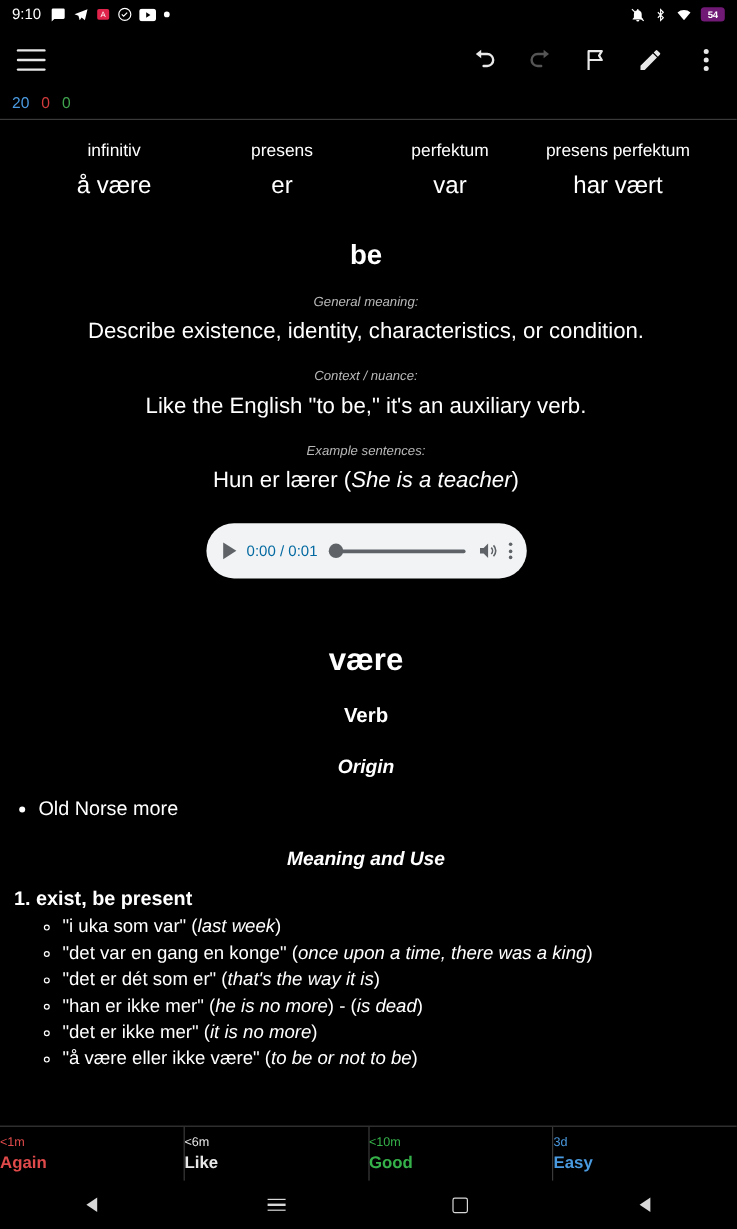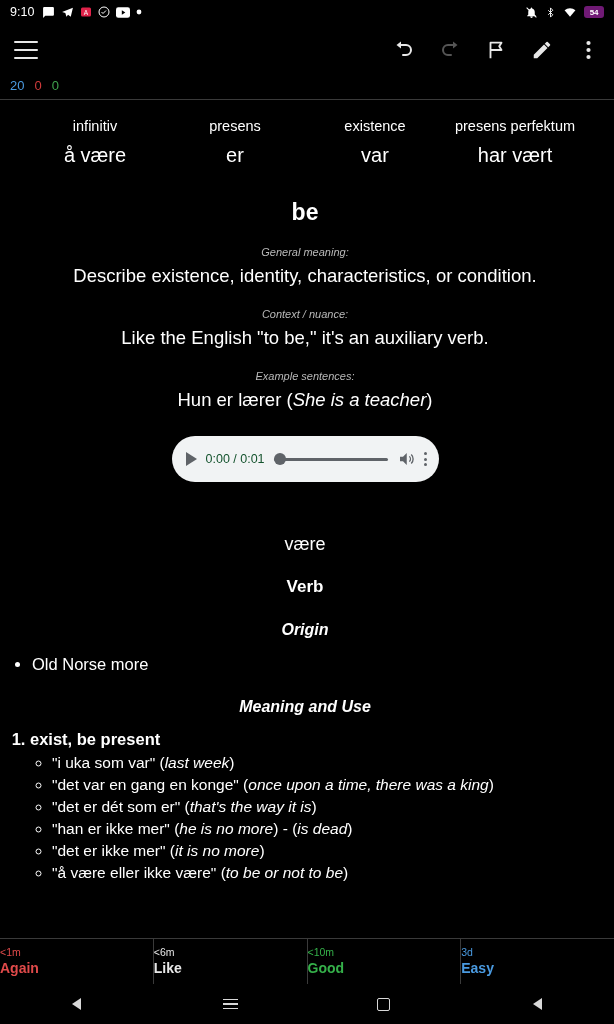--- a/index.html
+++ b/index.html
@@ -77,31 +77,31 @@
   .audio-player {
     width: 267px; height: 46px; border-radius: 23px;
     background: #f1f3f4; color: #202124;
     display: flex; align-items: center; padding: 0 12px; gap: 9px;
   }
   .play-tri {
     width: 0; height: 0; border-left: 11px solid #5f6368;
     border-top: 7px solid transparent; border-bottom: 7px solid transparent;
     margin-left: 2px;
   }
-  .audio-time { font-size: 12.5px; color: #14532d; font-family: "Liberation Sans", sans-serif; white-space: nowrap; }
+  .audio-time { font-size: 12.5px; color: #0369a1; font-family: "Liberation Sans", sans-serif; white-space: nowrap; }
   .seek { flex: 1 1 auto; height: 14px; display: flex; align-items: center; position: relative; }
   .seek .track { width: 100%; height: 3px; background: #5f6368; border-radius: 2px; }
   .seek .knob { position: absolute; left: 0; width: 12px; height: 12px; border-radius: 50%; background: #5f6368; }
   .vol { display: inline-flex; }
   .kebab-dark { display: flex; flex-direction: column; gap: 2.5px; align-items: center; }
   .kebab-dark i { width: 3px; height: 3px; background: #5f6368; border-radius: 50%; display: block; }
 
   
   .dict { margin-top: 52px; text-align: center; }
-  .dict-word { font-size: 18px; font-weight: normal; }
+  .dict-word { font-size: 26px; font-weight: bold; }
   .dict-pos { font-size: 17px; font-weight: bold; margin-top: 22px; }
   .dict-h2 { font-size: 16px; font-weight: bold; font-style: italic; margin-top: 24px; }
 
   .bullets { text-align: left; margin: 16px 0 0 28px; }
   .bullets li { font-size: 16.5px; margin-bottom: 4px; list-style: disc; }
 
   .senses { text-align: left; margin: 14px 0 0 26px; }
   .senses > li { font-size: 16.5px; font-weight: bold; list-style: decimal; }
   .senses ul { margin: 3px 0 0 22px; }
   .senses ul li { font-size: 15.5px; font-weight: normal; list-style: circle; line-height: 1.42; }
@@ -250,21 +250,21 @@
     <span class="c-due">0</span>
   </div>
   <div class="divider"></div>
 
   <div class="content">
 
     <div class="conj-table">
       <div class="conj-row head">
         <div class="conj-cell conj-head-cell">infinitiv</div>
         <div class="conj-cell conj-head-cell">presens</div>
-        <div class="conj-cell conj-head-cell">existence</div>
+        <div class="conj-cell conj-head-cell">perfektum</div>
         <div class="conj-cell conj-head-cell">presens perfektum</div>
       </div>
       <div class="conj-row">
         <div class="conj-cell conj-val-cell">å være</div>
         <div class="conj-cell conj-val-cell">er</div>
         <div class="conj-cell conj-val-cell">var</div>
         <div class="conj-cell conj-val-cell">har vært</div>
       </div>
     </div>
 

